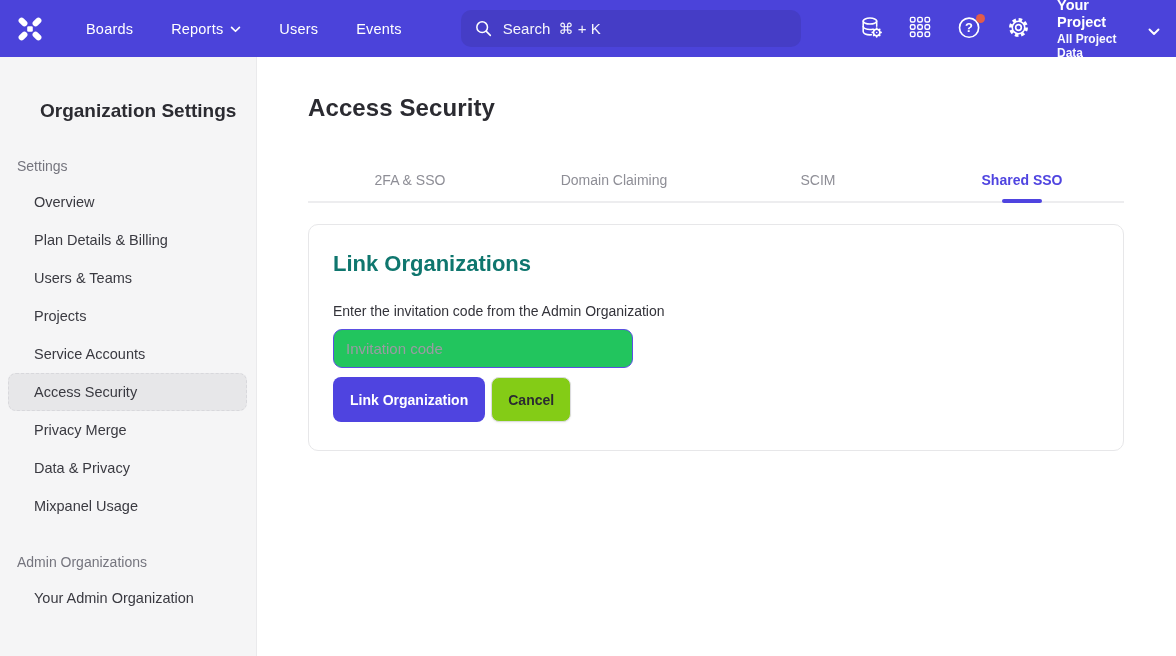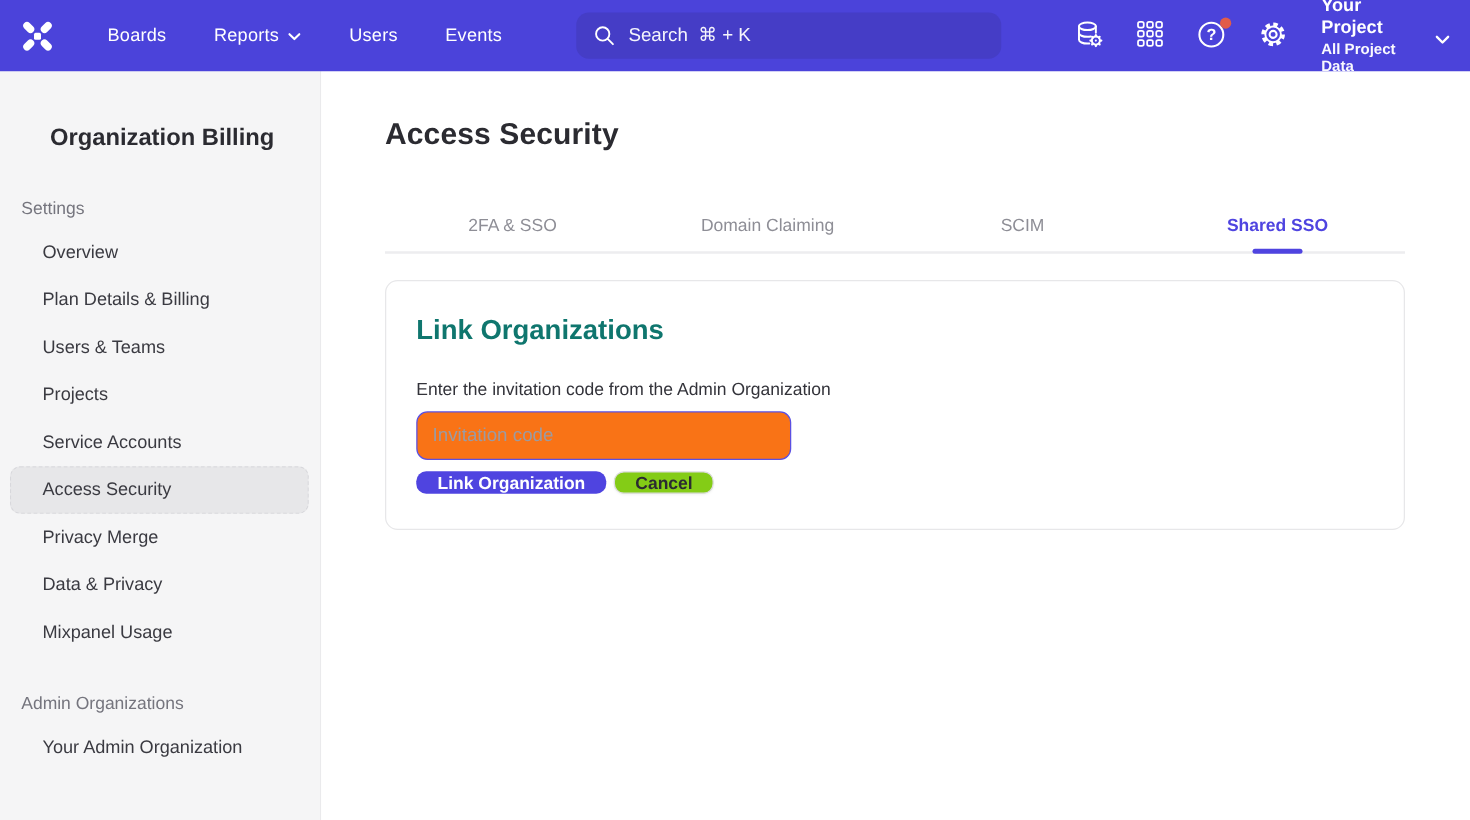--- a/index.html
+++ b/index.html
@@ -81,27 +81,27 @@
   }
 
   .card {
     margin-top:21px; border:1px solid #e7e7e9; border-radius:10px;
     padding:26px 24px 28px; background:#fff;
   }
   .card-title { font-size:22px; font-weight:700; color:#0f766e; }
   .card-desc { margin-top:26px; font-size:14px; color:#33333a; }
   .invite-input {
     margin-top:10px; display:block; width:300px; height:39px;
-    border:1.5px solid #5b50e2; border-radius:9px; background:#f97316;
+    border:1.5px solid #5b50e2; border-radius:9px; background:#22c55e;
     padding:0 12px; font-size:15px; color:#2b2b31; outline:none;
     font-family:"Liberation Sans",sans-serif;
   }
   .invite-input::placeholder { color:#9b9ba3; opacity:1; }
   .btn-row { margin-top:9px; display:flex; gap:6px; align-items:center; }
-  .btn { height:18px; border-radius:8px; font-size:14px; font-weight:700; cursor:pointer;
+  .btn { height:45px; border-radius:8px; font-size:14px; font-weight:700; cursor:pointer;
          font-family:"Liberation Sans",sans-serif; }
   .btn-primary { background:#4f44e0; color:#fff; border:none; padding:0 17px; }
   .btn-secondary { background:#84cc16; color:#2b2b31; border:1px solid #dcdcde; padding:0 16px;
                    box-shadow:0 1px 2px rgba(0,0,0,.05); }
 </style>
 </head>
 <body>
 
 <header class="topbar">
   <button class="logo-btn">
@@ -213,21 +213,21 @@
     </span>
     <span style="display:flex; margin-top:6px;">
       <svg width="12" height="8" viewBox="0 0 12 8" fill="none" stroke="#ffffff" stroke-width="1.9" stroke-linecap="round" stroke-linejoin="round">
         <polyline points="1.5,1.5 6,6 10.5,1.5"></polyline>
       </svg>
     </span>
   </button>
 </header>
 
 <aside class="sidebar">
-  <h2 class="sidebar-title">Organization Billing</h2>
+  <h2 class="sidebar-title">Organization Settings</h2>
   <div id="sidebar-sections">
       <div class="section-label">Settings</div>
       <div class="side-item">Overview</div>
       <div class="side-item">Plan Details &amp; Billing</div>
       <div class="side-item">Users &amp; Teams</div>
       <div class="side-item">Projects</div>
       <div class="side-item">Service Accounts</div>
       <div class="side-item selected">Access Security</div>
       <div class="side-item">Privacy Merge</div>
       <div class="side-item">Data &amp; Privacy</div>

